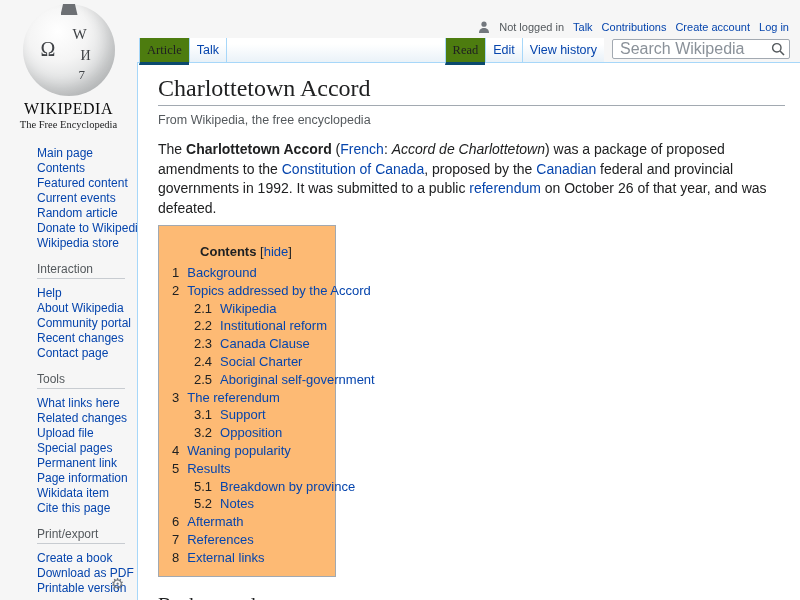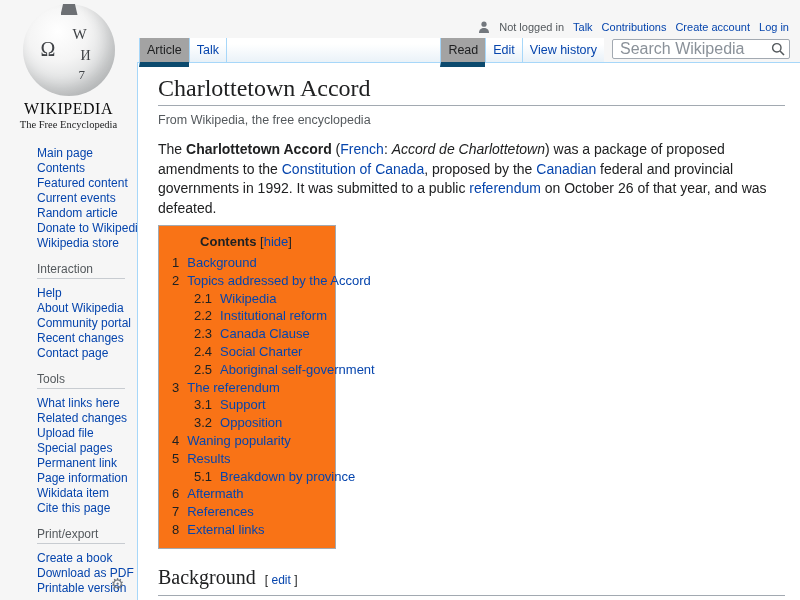--- a/index.html
+++ b/index.html
@@ -25,21 +25,21 @@
     position:absolute;left:139px;top:38px;right:10px;height:25px;
     display:flex;align-items:stretch;z-index:2;
   }
   .tab{
     height:24px;line-height:24px;padding:0 7px;font-size:12.5px;
     background:linear-gradient(to bottom,#ffffff 25%,#e8f1f8 100%);
     border-left:1px solid #a7d7f9;border-bottom:1px solid #a7d7f9;
     color:#0645ad;white-space:nowrap;
   }
   .tab.active{
-    background:#a3a3a3;color:#202122;border-bottom:5px solid #0c4a6e;
+    background:#4d7c0f;color:#202122;border-bottom:3px solid #0c4a6e;font-family:Liberation Serif, serif;
   }
   #right-tabs{display:flex;}
   #left-tabs{display:flex;}
   #tab-filler{
     flex:1;
     background:linear-gradient(to bottom,#ffffff 25%,#eaf2f8 100%);
     border-left:1px solid #a7d7f9;border-bottom:1px solid #a7d7f9;
   }
   #search-wrap{margin-left:8px;position:relative;align-self:flex-start;margin-top:1px;}
   #search-input{
@@ -101,21 +101,21 @@
     font-family:"Liberation Serif","DejaVu Serif",serif;font-size:24px;font-weight:normal;
     line-height:26px;margin:0;padding-bottom:4px;border-bottom:1px solid #a2a9b1;
   }
   #site-sub{font-size:12.5px;color:#54595d;margin-top:7px;}
   .body-text{font-size:14px;line-height:19.5px;margin:13px 0 0 0;}
   .body-text b{color:#202122;}
 
   
   #toc{
     display:inline-block;margin-top:7px;width:178px;box-sizing:border-box;
-    background:#f97316;border:1px solid #a2a9b1;padding:7px 8px 9px 6px;
+    background:#fdba74;border:1px solid #a2a9b1;padding:17px 8px 9px 6px;
     font-size:13px;
   }
   #toc-header{text-align:center;margin-bottom:4px;font-size:13px;line-height:17px;white-space:nowrap;}
   #toc-header .toc-title{font-weight:bold;}
   .bracket{color:#202122;}
   #toc-list{list-style:none;margin:0;padding:0;line-height:17.8px;}
   .toc-l1{padding-left:7px;}
   .toc-l2{padding-left:29px;}
   .tocnumber{color:#202122;margin-right:8px;}
   #toc-list li{white-space:nowrap;}
@@ -244,20 +244,21 @@
         <li class="toc-l2" data-interactable="false"><span class="tocnumber" data-interactable="false">2.2</span><a data-interactable="true">Institutional reform</a></li>
         <li class="toc-l2" data-interactable="false"><span class="tocnumber" data-interactable="false">2.3</span><a data-interactable="true">Canada Clause</a></li>
         <li class="toc-l2" data-interactable="false"><span class="tocnumber" data-interactable="false">2.4</span><a data-interactable="true">Social Charter</a></li>
         <li class="toc-l2" data-interactable="false"><span class="tocnumber" data-interactable="false">2.5</span><a data-interactable="true">Aboriginal self-government</a></li>
         <li class="toc-l1" data-interactable="false"><span class="tocnumber" data-interactable="false">3</span><a data-interactable="true">The referendum</a></li>
         <li class="toc-l2" data-interactable="false"><span class="tocnumber" data-interactable="false">3.1</span><a data-interactable="true">Support</a></li>
         <li class="toc-l2" data-interactable="false"><span class="tocnumber" data-interactable="false">3.2</span><a data-interactable="true">Opposition</a></li>
         <li class="toc-l1" data-interactable="false"><span class="tocnumber" data-interactable="false">4</span><a data-interactable="true">Waning popularity</a></li>
         <li class="toc-l1" data-interactable="false"><span class="tocnumber" data-interactable="false">5</span><a data-interactable="true">Results</a></li>
         <li class="toc-l2" data-interactable="false"><span class="tocnumber" data-interactable="false">5.1</span><a data-interactable="true">Breakdown by province</a></li>
+        <li class="toc-l2" data-interactable="false"><span class="tocnumber" data-interactable="false">5.2</span><a data-interactable="true">Notes</a></li>
         <li class="toc-l1" data-interactable="false"><span class="tocnumber" data-interactable="false">6</span><a data-interactable="true">Aftermath</a></li>
         <li class="toc-l1" data-interactable="false"><span class="tocnumber" data-interactable="false">7</span><a data-interactable="true">References</a></li>
         <li class="toc-l1" data-interactable="false"><span class="tocnumber" data-interactable="false">8</span><a data-interactable="true">External links</a></li>
       </ul>
   </div>
 
   <h2 class="section-heading" data-interactable="false">
     <span data-interactable="false">Background</span><span class="editsection"><span class="bracket" data-interactable="false">[</span> <a data-interactable="true">edit</a> <span class="bracket" data-interactable="false">]</span></span>
   </h2>
   

